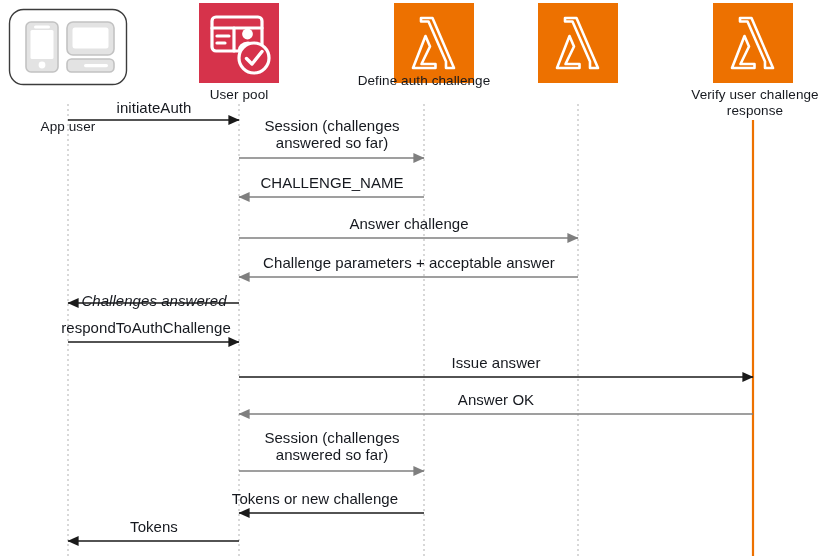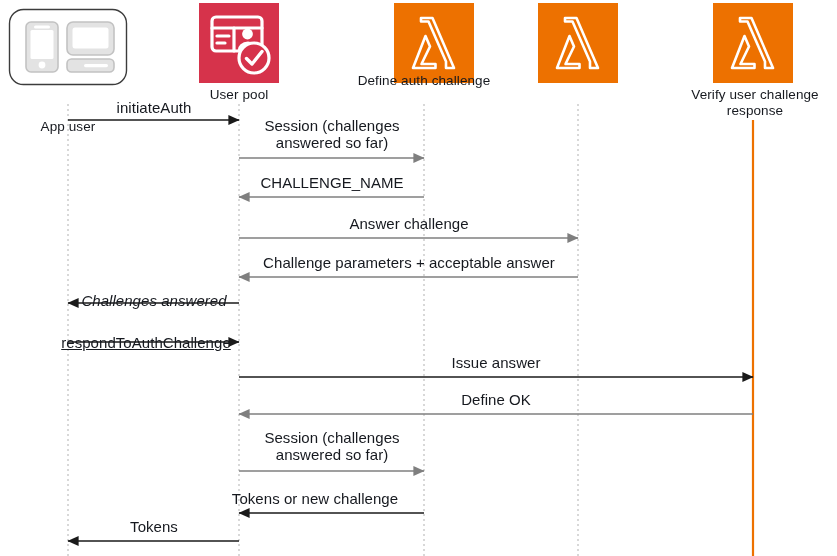--- a/index.html
+++ b/index.html
@@ -153,22 +153,22 @@
 response</div>
 
   <div id="msg-labels">
       <div class="msg-label" style="left: 68px; top: 99px; width: 172px;">initiateAuth</div>
       <div class="msg-label" style="left: 239px; top: 117px; width: 186px;">Session (challenges
 answered so far)</div>
       <div class="msg-label" style="left: 239px; top: 174px; width: 186px;">CHALLENGE_NAME</div>
       <div class="msg-label" style="left: 239px; top: 215px; width: 340px;">Answer challenge</div>
       <div class="msg-label" style="left: 239px; top: 254px; width: 340px;">Challenge parameters + acceptable answer</div>
       <div class="msg-label" style="left: 68px; top: 292px; width: 172px; font-style: italic;">Challenges answered</div>
-      <div class="msg-label" style="left: 52px; top: 334px; width: 188px; text-decoration: underline;">respondToAuthChallenge</div>
+      <div class="msg-label" style="left: 52px; top: 319px; width: 188px;">respondToAuthChallenge</div>
       <div class="msg-label" style="left: 239px; top: 354px; width: 514px;">Issue answer</div>
-      <div class="msg-label" style="left: 239px; top: 391px; width: 514px;">Define OK</div>
+      <div class="msg-label" style="left: 239px; top: 391px; width: 514px;">Answer OK</div>
       <div class="msg-label" style="left: 239px; top: 429px; width: 186px;">Session (challenges
 answered so far)</div>
       <div class="msg-label" style="left: 222px; top: 490px; width: 186px;">Tokens or new challenge</div>
       <div class="msg-label" style="left: 68px; top: 518px; width: 172px;">Tokens</div>
     </div>
 
 </div>
 
 </body></html>

